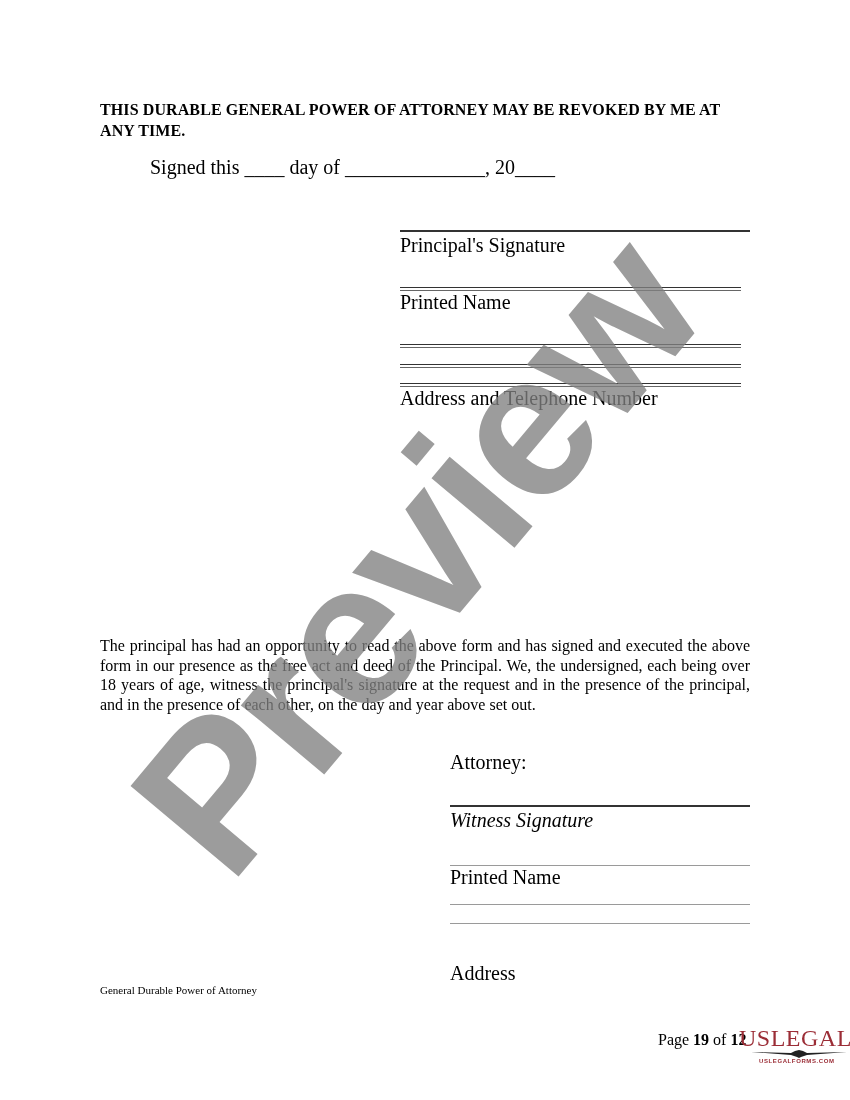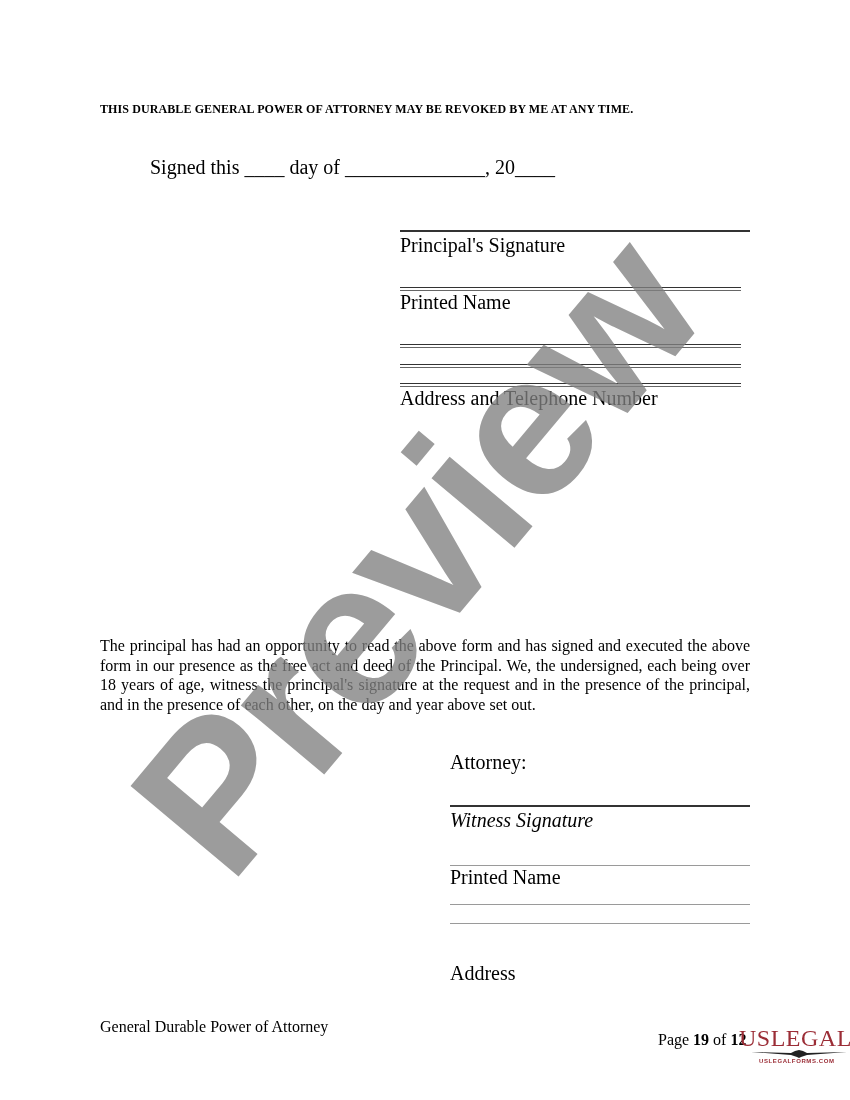--- a/index.html
+++ b/index.html
@@ -2,32 +2,32 @@
 <html><head>
   <meta charset="utf-8">
   <style>
     html, body { margin: 0; padding: 0; }
     body {
       width: 850px; height: 1100px; background: #ffffff; position: relative; overflow: hidden;
       font-family: "Liberation Serif", "DejaVu Serif", serif; color: #000;
     }
     .abs { position: absolute; }
     .heading {
-      left: 100px; top: 99px; width: 655px; font-weight: bold; font-size: 12px; line-height: 21px;
+      left: 100px; top: 99px; width: 655px; font-weight: bold; font-size: 16px; line-height: 21px;
       letter-spacing: 0.1px;
     }
     .signed { left: 150px; top: 157px; font-size: 20px; line-height: 20px; }
     .label { font-size: 20px; line-height: 20px; }
     .solid { height: 0; border-top: 2px solid #333; }
     .dbl { height: 2px; border-top: 1.5px solid #333; border-bottom: 1px solid #666; }
     .thin { height: 0; border-top: 1px solid #9a9a9a; }
     .para {
       left: 100px; top: 636px; width: 650px; font-size: 16px; line-height: 19.5px; text-align: justify;
     }
-    .footer-left { left: 100px; top: 1017px; font-size: 16px; line-height: 20px; }
+    .footer-left { left: 100px; top: 980px; font-size: 11px; line-height: 20px; }
     .footer-right { left: 658px; top: 1030px; font-size: 16px; line-height: 20px; }
     .footer-right b { font-weight: bold; }
     .watermark {
       left: 415px; top: 555px; transform: translate(-50%, -50%) rotate(-50deg);
       font-family: "Liberation Sans", "DejaVu Sans", sans-serif; font-weight: bold;
       font-size: 205px; line-height: 1; color: rgba(128,128,128,0.78); white-space: nowrap;
       letter-spacing: -4px; pointer-events: none;
     }
     .logo { left: 706px; top: 1024px; width: 120px; height: 44px; margin-left: 33px; }
     .logo-text {

